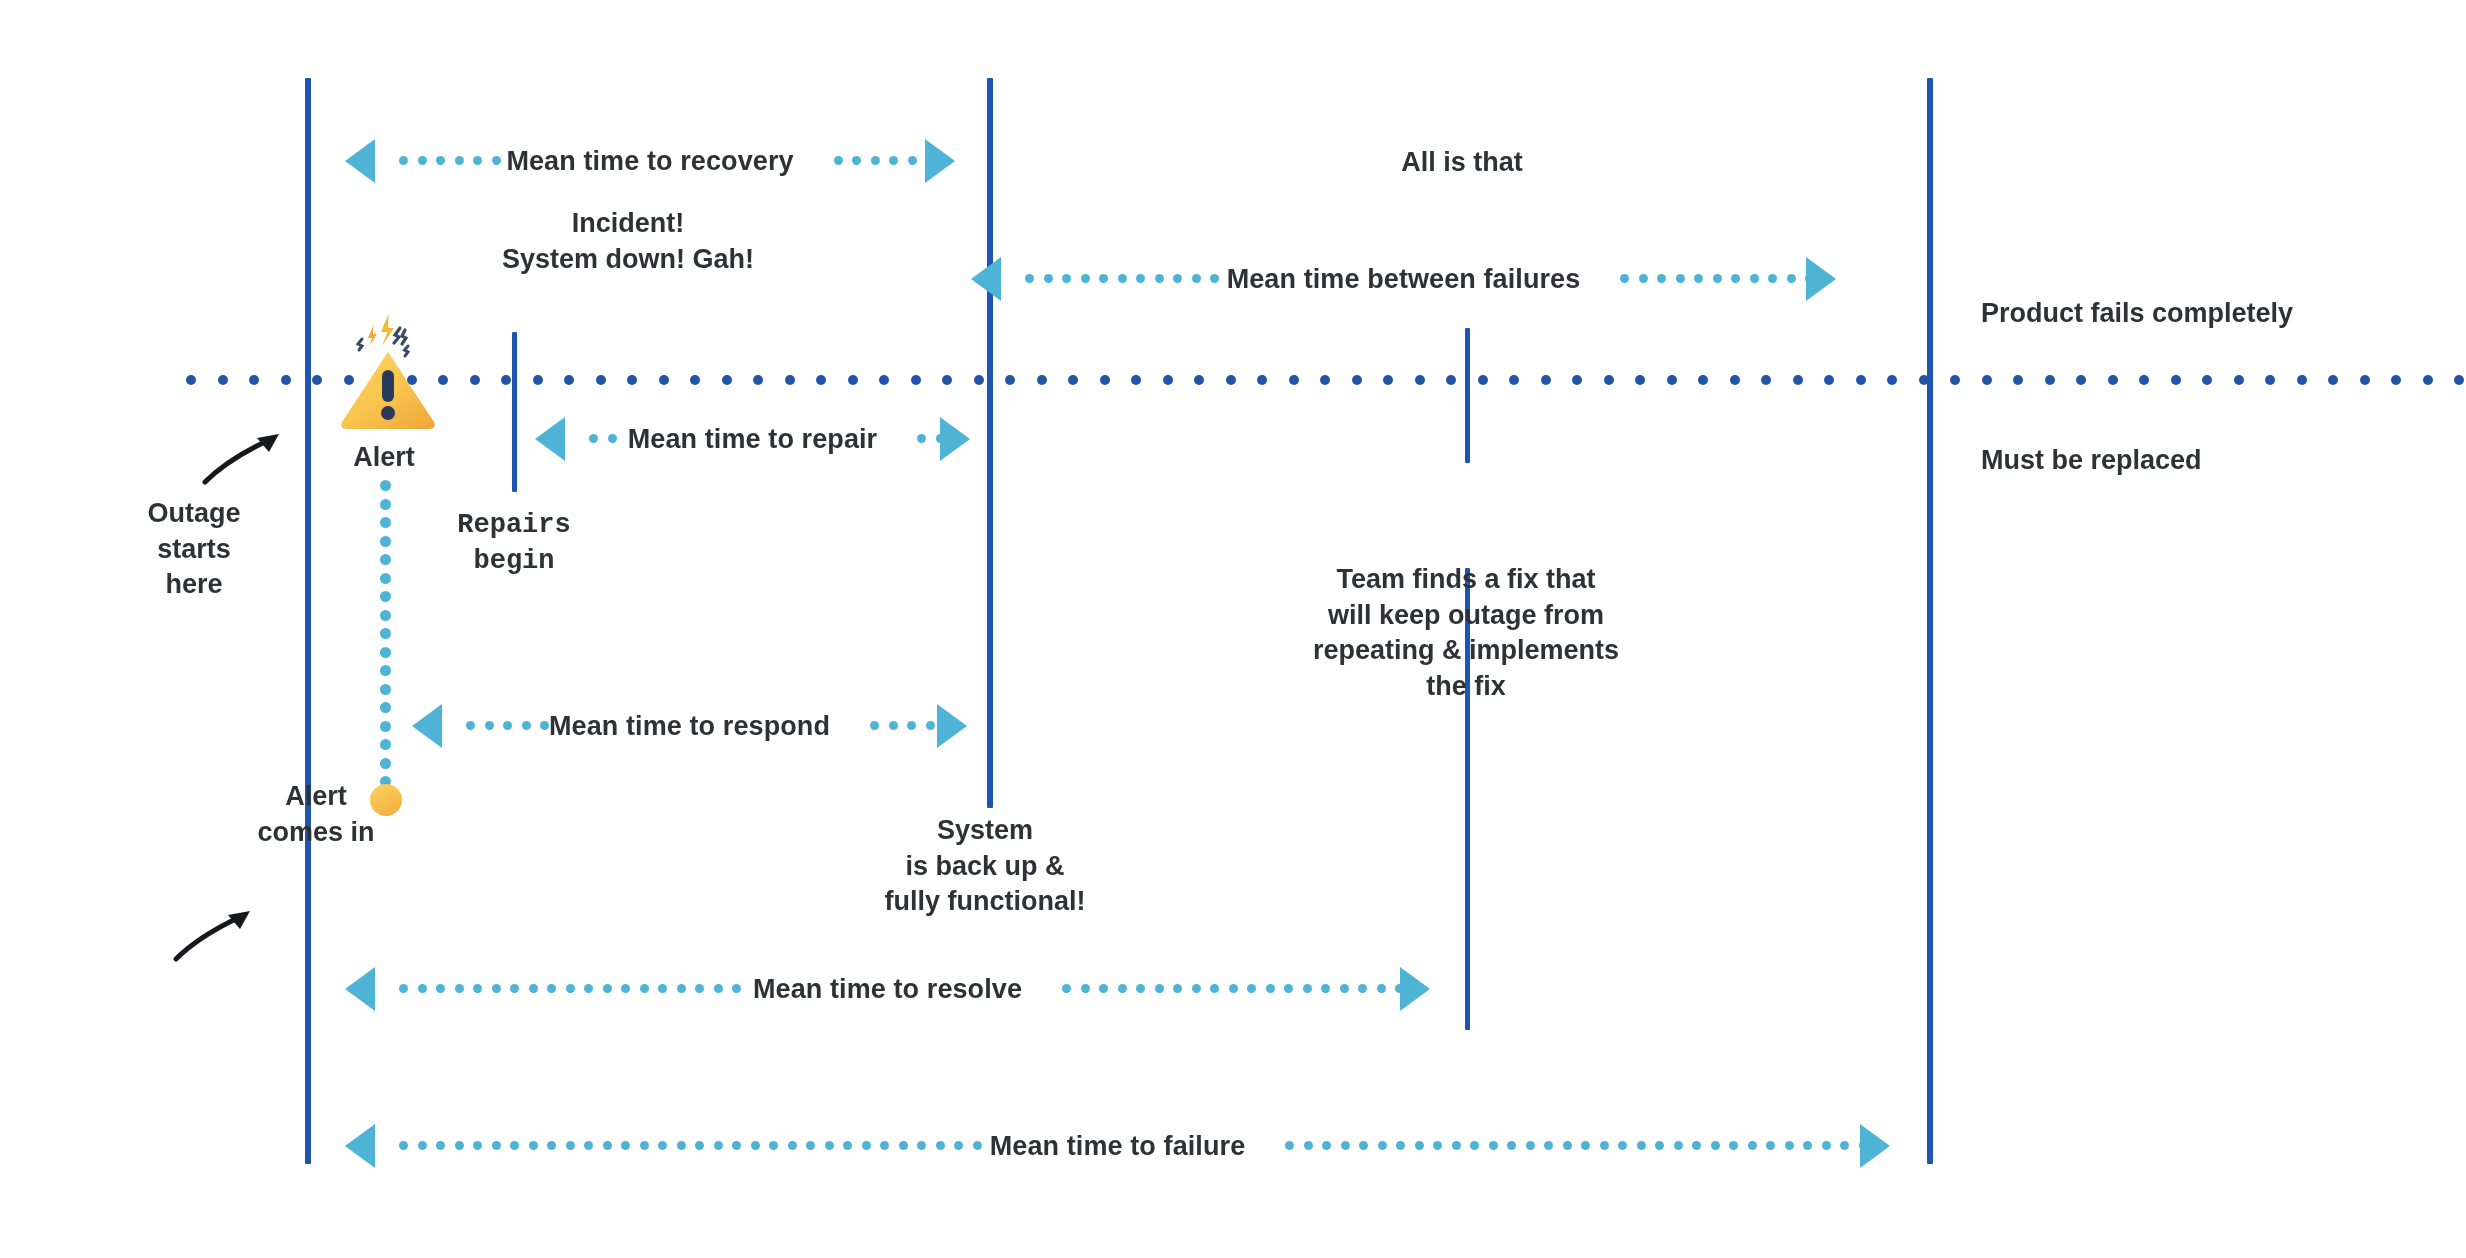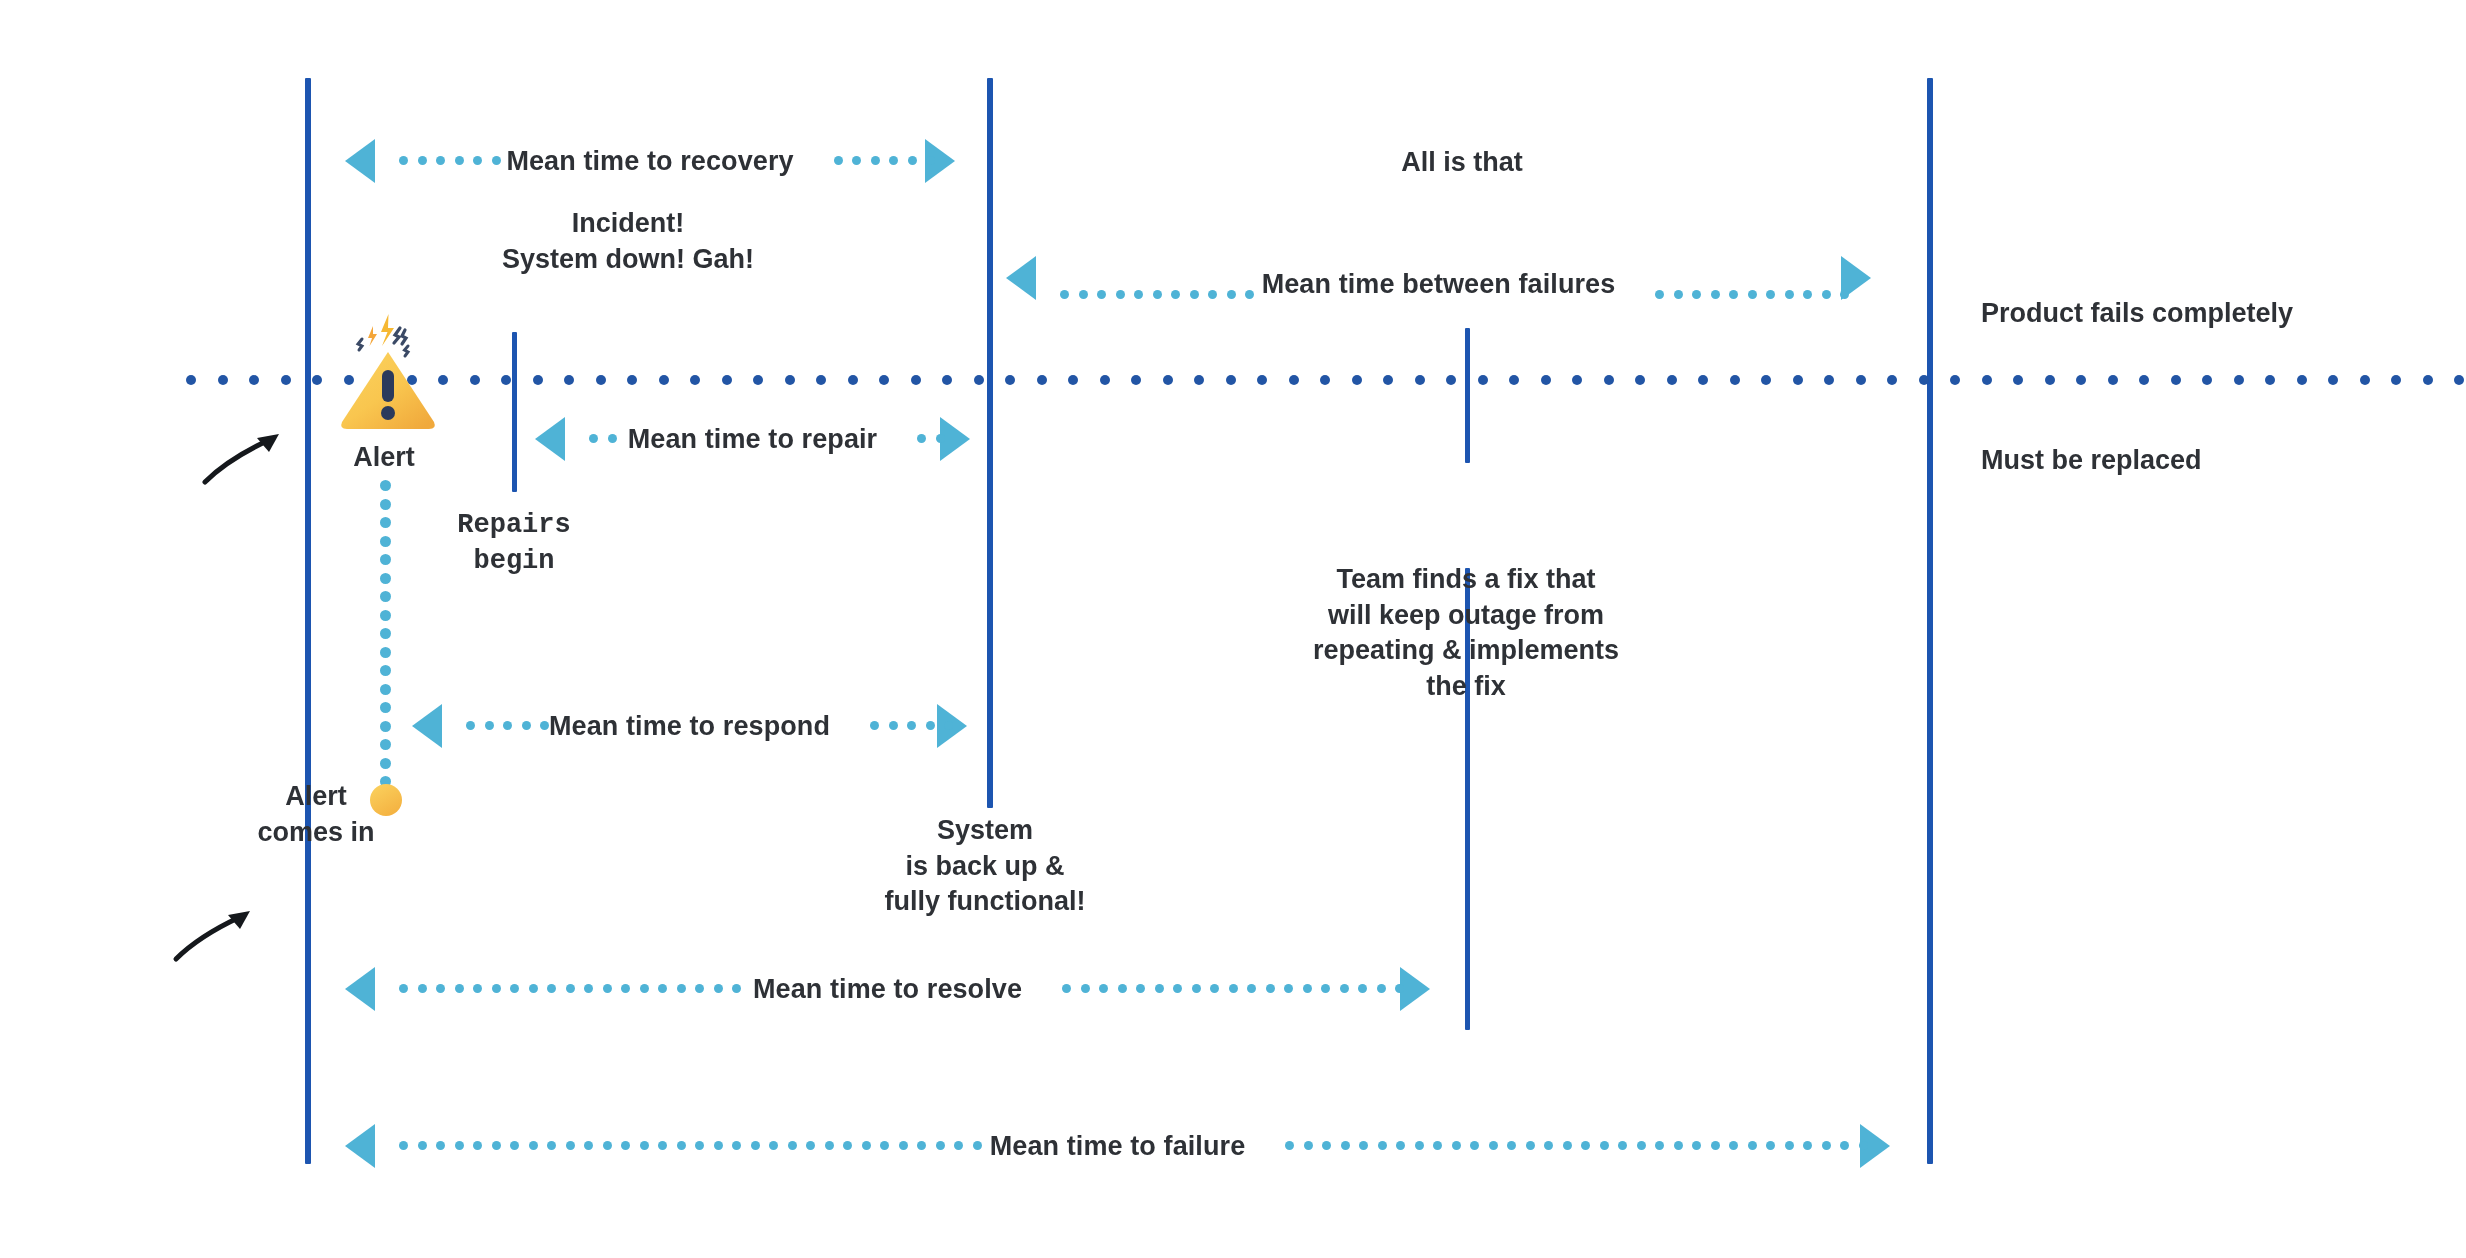--- a/index.html
+++ b/index.html
@@ -254,21 +254,21 @@
         <i style="left: 4px; background: rgb(79, 179, 214);"></i>
         <i style="left: 22.5px; background: rgb(79, 179, 214);"></i>
         <i style="left: 41px; background: rgb(79, 179, 214);"></i>
         <i style="left: 59.5px; background: rgb(79, 179, 214);"></i>
         <i style="left: 78px; background: rgb(79, 179, 214);"></i>
         <i style="left: 96.5px; background: rgb(79, 179, 214);"></i>
       </span>
     <span class="arrow right"></span>
   </div>
 
-  <div class="measure" style="left:1006px;top:258px;width:865px;align-items:flex-end;">
+  <div class="measure" style="left:971px;top:258px;width:865px;">
     <span class="arrow left"></span>
     <span class="dots">
         <i style="left: 4px; background: rgb(79, 179, 214);"></i>
         <i style="left: 22.5px; background: rgb(79, 179, 214);"></i>
         <i style="left: 41px; background: rgb(79, 179, 214);"></i>
         <i style="left: 59.5px; background: rgb(79, 179, 214);"></i>
         <i style="left: 78px; background: rgb(79, 179, 214);"></i>
         <i style="left: 96.5px; background: rgb(79, 179, 214);"></i>
         <i style="left: 115px; background: rgb(79, 179, 214);"></i>
         <i style="left: 133.5px; background: rgb(79, 179, 214);"></i>
@@ -468,20 +468,23 @@
 repeating &amp; implements
 the fix</div>
 
   <div class="note center" style="left:316px;top:779px;width:260px;">Alert
 comes in</div>
 
   <div class="note center" style="left:985px;top:813px;width:360px;">System
 is back up &amp;
 fully functional!</div>
 
+  <div class="note center" style="left:194px;top:496px;width:220px;">Outage
+starts
+here</div>
 
 
   <div class="curve" style="left:195px;top:420px;width:100px;height:70px;">
     <svg width="100" height="70" viewBox="0 0 100 70">
       <path d="M10 62 C 22 50, 44 34, 74 20" stroke="#15181c" stroke-width="5" fill="none" stroke-linecap="round"></path>
       <path d="M84 14 L62 18 L74 32 Z" fill="#15181c"></path>
     </svg>
   </div>
 
   <div class="curve" style="left:168px;top:897px;width:100px;height:70px;">

